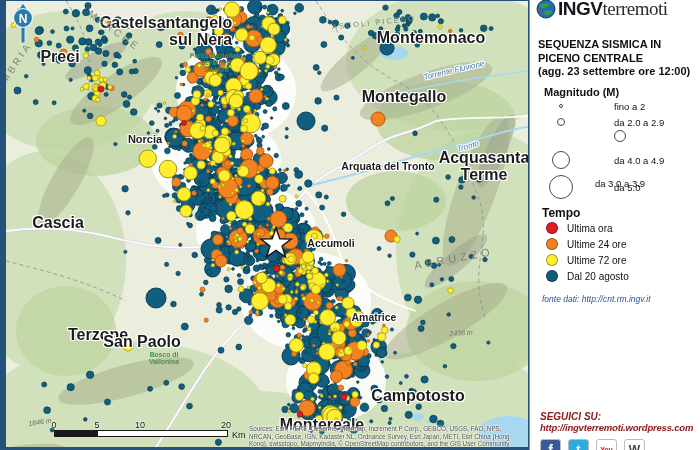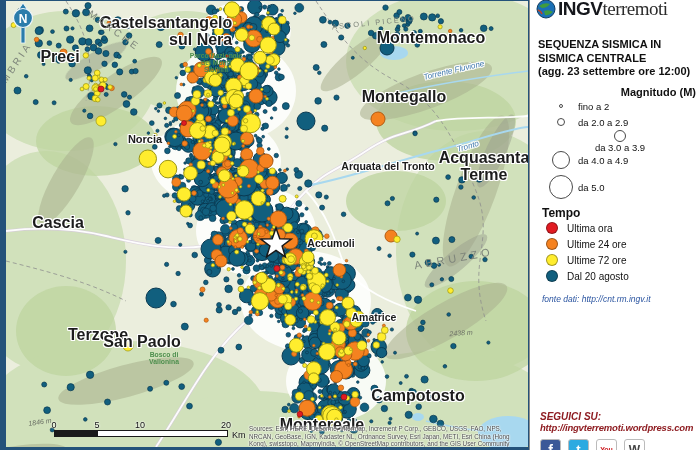--- a/index.html
+++ b/index.html
@@ -27,23 +27,23 @@
   #attribution{position:absolute;right:1px;bottom:0;width:278px;font-size:6.3px;line-height:7.2px;
         color:#4d4d4d;text-shadow:0 0 2px #fff,0 0 2px #fff,0 0 2px #fff;}
   
   #side-panel{position:absolute;left:529px;top:0;width:171px;height:450px;background:#fff;
         border-left:1px solid #8d8d8d;box-sizing:border-box;}
   #logo{position:absolute;left:6px;top:-2px;display:flex;align-items:center;}
   #logo .ingv{font-weight:bold;font-size:19px;color:#15171c;letter-spacing:-.5px;margin-left:2px;}
   #logo .terremoti{font-family:"Liberation Serif",serif;font-size:19px;color:#2b2b2b;letter-spacing:-.5px;}
   #seq-title{position:absolute;left:8px;top:38px;font-weight:bold;font-size:11px;line-height:13.5px;color:#101010;}
   .sec-title{font-weight:bold;color:#101010;}
-  #mag-block{position:absolute;left:14px;top:86px;width:152px;text-align:right;}
+  #mag-block{position:absolute;left:14px;top:86px;width:152px;}
   #mag-block .sec-title{font-size:11px;}
-  .mag-row{display:flex;align-items:center;}
+  .mag-row{display:flex;align-items:center;gap:36px;}
   .mag-circle-col{width:34px;display:flex;justify-content:center;}
   .mag-circle{border:1px solid #4a4a4a;border-radius:50%;background:#fff;box-sizing:border-box;}
   .mag-label{font-size:9.5px;color:#111;}
   #tempo-block{position:absolute;left:12px;top:206px;width:152px;}
   #tempo-block .sec-title{font-size:12px;}
   .tempo-row{display:flex;align-items:center;height:16px;}
   .tempo-dot{width:12px;height:12px;border-radius:50%;margin:0 9px 0 4px;border:1px solid rgba(0,0,0,.35);box-sizing:border-box;}
   .tempo-label{font-size:10px;color:#111;}
   #fonte{position:absolute;left:12px;top:294px;font-style:italic;font-size:8.5px;color:#2a54a0;}
   #follow{position:absolute;left:10px;top:411px;font-style:italic;font-weight:bold;color:#8e1c21;}
@@ -2478,21 +2478,21 @@
         <path d="M3,7 Q8,3 14,5 Q11,9 6,9 Z" fill="#3f9b3f"></path>
         <path d="M8,12 Q13,10 17,13 Q13,17 9,16 Z" fill="#3f9b3f"></path>
         <path d="M2,11 Q5,12 6,15" stroke="#c8401e" stroke-width="1.5" fill="none"></path>
       </svg>
       <span class="ingv">INGV</span>
         <span class="terremoti">terremoti</span>
     </div>
 
     <div id="seq-title">
       <div>SEQUENZA SISMICA IN</div>
-      <div>SISMICA CENTRALE</div>
+      <div>PICENO CENTRALE</div>
       <div>(agg. 23 settembre ore 12:00)</div>
     </div>
 
     <div id="mag-block">
       <div class="sec-title">Magnitudo (M)</div>
       <div id="mag-items">
           <div class="mag-row" style="height: 16px;">
             <div class="mag-circle-col">
               <span class="mag-circle" style="height: 4px; width: 4px;"></span>
             </div>

